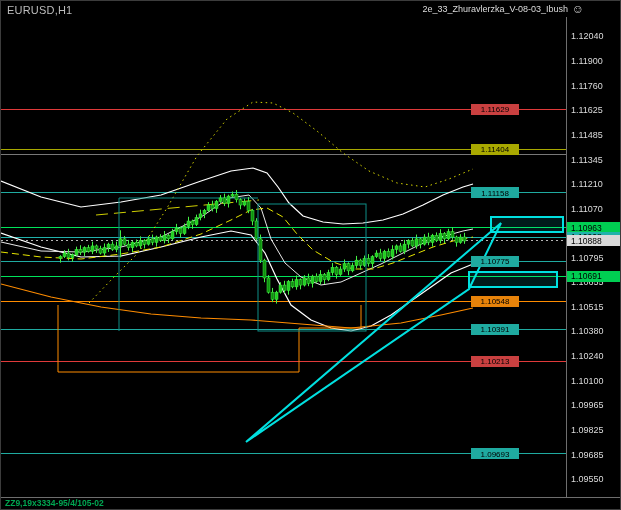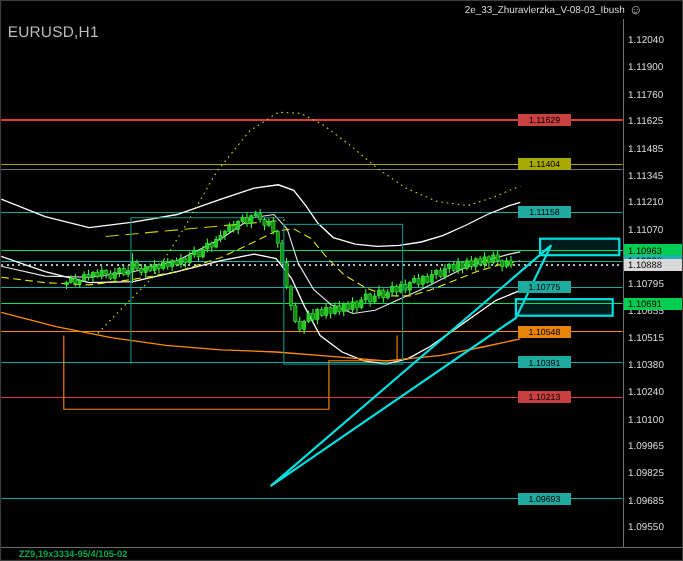--- a/index.html
+++ b/index.html
@@ -1,24 +1,24 @@
 <!DOCTYPE html>
 <html><head>
 <meta charset="utf-8">
 <style>
   *{box-sizing:border-box;margin:0;padding:0}
   body{background:#1a1a1a;font-family:"Liberation Sans",sans-serif}
   .window{position:relative;width:621px;height:510px;background:#000;overflow:hidden;border:1px solid #3c3c3c}
   .header{position:absolute;top:0;left:0;right:0;height:16px;z-index:3}
-  .sym{position:absolute;left:6px;top:20px;font-size:14px;color:#bdbdbd;letter-spacing:.2px}
+  .sym{position:absolute;left:6px;top:3px;font-size:11px;color:#bdbdbd;letter-spacing:.2px}
   .ea{position:absolute;right:52px;top:3px;font-size:9px;color:#dcdcdc}
   .smiley{position:absolute;right:36px;top:1px;font-size:12px;color:#d0d0d0;line-height:14px}
   #chart-svg{position:absolute;left:0;top:0}
   svg text{font-family:"Liberation Sans",sans-serif}
-  .footer{position:absolute;left:16px;bottom:1px;font-size:8.5px;font-weight:bold;color:#00a651;z-index:3}
+  .footer{position:absolute;left:4px;bottom:1px;font-size:8.5px;font-weight:bold;color:#00a651;z-index:3}
 </style>
 </head>
 <body>
 
 <div class="window">
   <svg id="chart-svg" width="621" height="510">
       <defs>
         <clipPath id="plotclip">
           <rect x="0" y="16" width="565" height="480"></rect>
         </clipPath>

